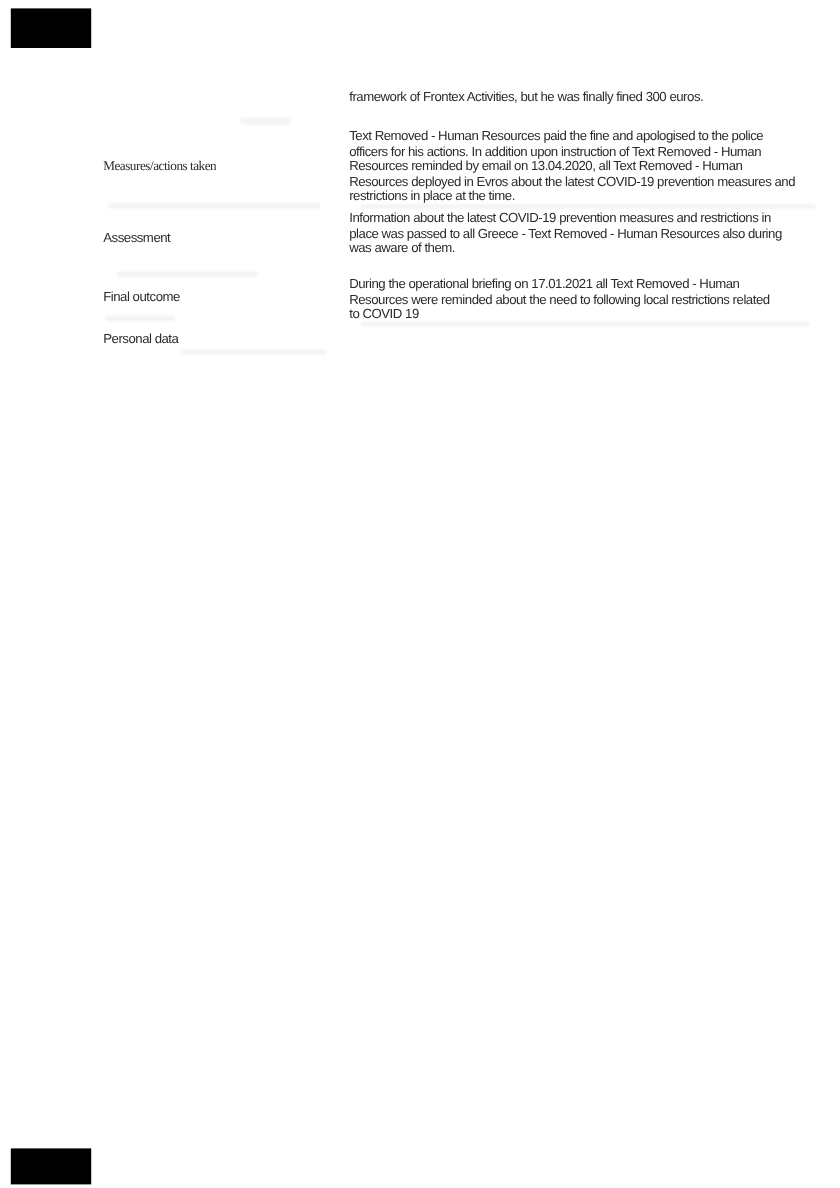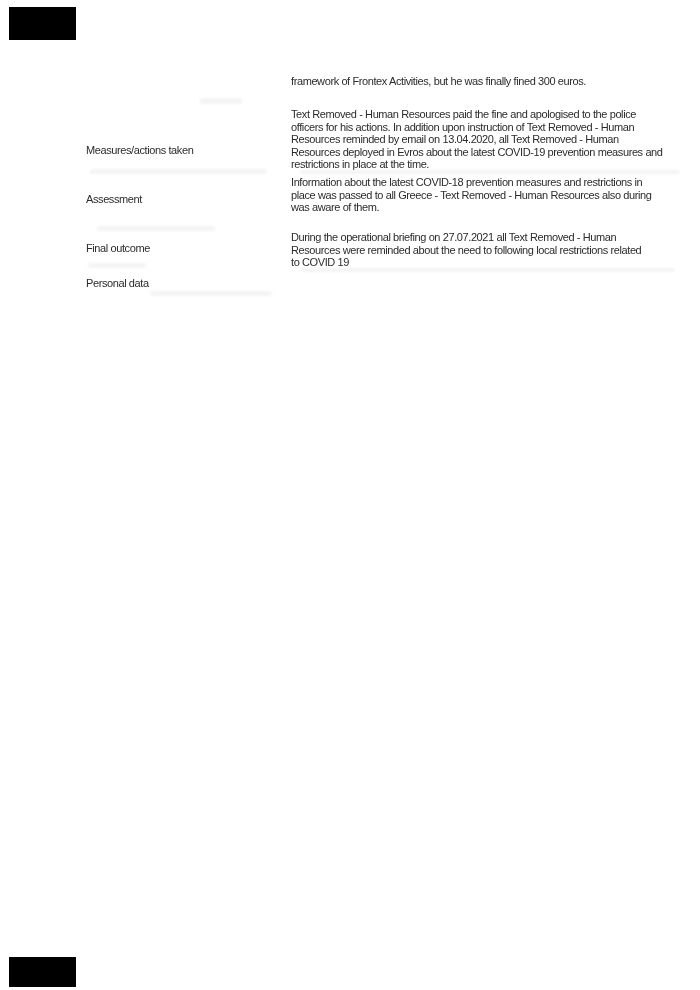--- a/index.html
+++ b/index.html
@@ -30,21 +30,21 @@
 
   .field-label {
     position: absolute;
     left: 86px;
     font-size: 11px;
     line-height: 12.5px;
     letter-spacing: -0.4px;
     white-space: nowrap;
     color: var(--ink);
   }
-  .label-measures      { top: 144px; }
+  .label-measures      { top: 133px; font-family: Liberation Serif, serif; }
   .label-assessment    { top: 193px; }
   .label-final-outcome { top: 242px; text-align: right; }
   .label-personal-data { top: 277px; }
 
   .para {
     position: absolute;
     left: 291px;
     width: 395px;
     font-size: 11px;
     line-height: 12.5px;
@@ -107,24 +107,24 @@
 
   <div class="para para-measures">
     <div class="line">Text Removed - Human Resources paid the fine and apologised to the police</div>
     <div class="line">officers for his actions. In addition upon instruction of Text Removed - Human</div>
     <div class="line">Resources reminded by email on 13.04.2020, all Text Removed - Human</div>
     <div class="line">Resources deployed in Evros about the latest COVID-19 prevention measures and</div>
     <div class="line">restrictions in place at the time.</div>
   </div>
 
   <div class="para para-assessment">
-    <div class="line">Information about the latest COVID-18 prevention measures and restrictions in</div>
+    <div class="line">Information about the latest COVID-19 prevention measures and restrictions in</div>
     <div class="line">place was passed to all Greece - Text Removed - Human Resources also during</div>
     <div class="line">was aware of them.</div>
   </div>
 
   <div class="para para-final-outcome">
-    <div class="line">During the operational briefing on 27.07.2021 all Text Removed - Human</div>
+    <div class="line">During the operational briefing on 17.01.2021 all Text Removed - Human</div>
     <div class="line">Resources were reminded about the need to following local restrictions related</div>
     <div class="line">to COVID 19</div>
   </div>
 
 </div>
 
 </body></html>

